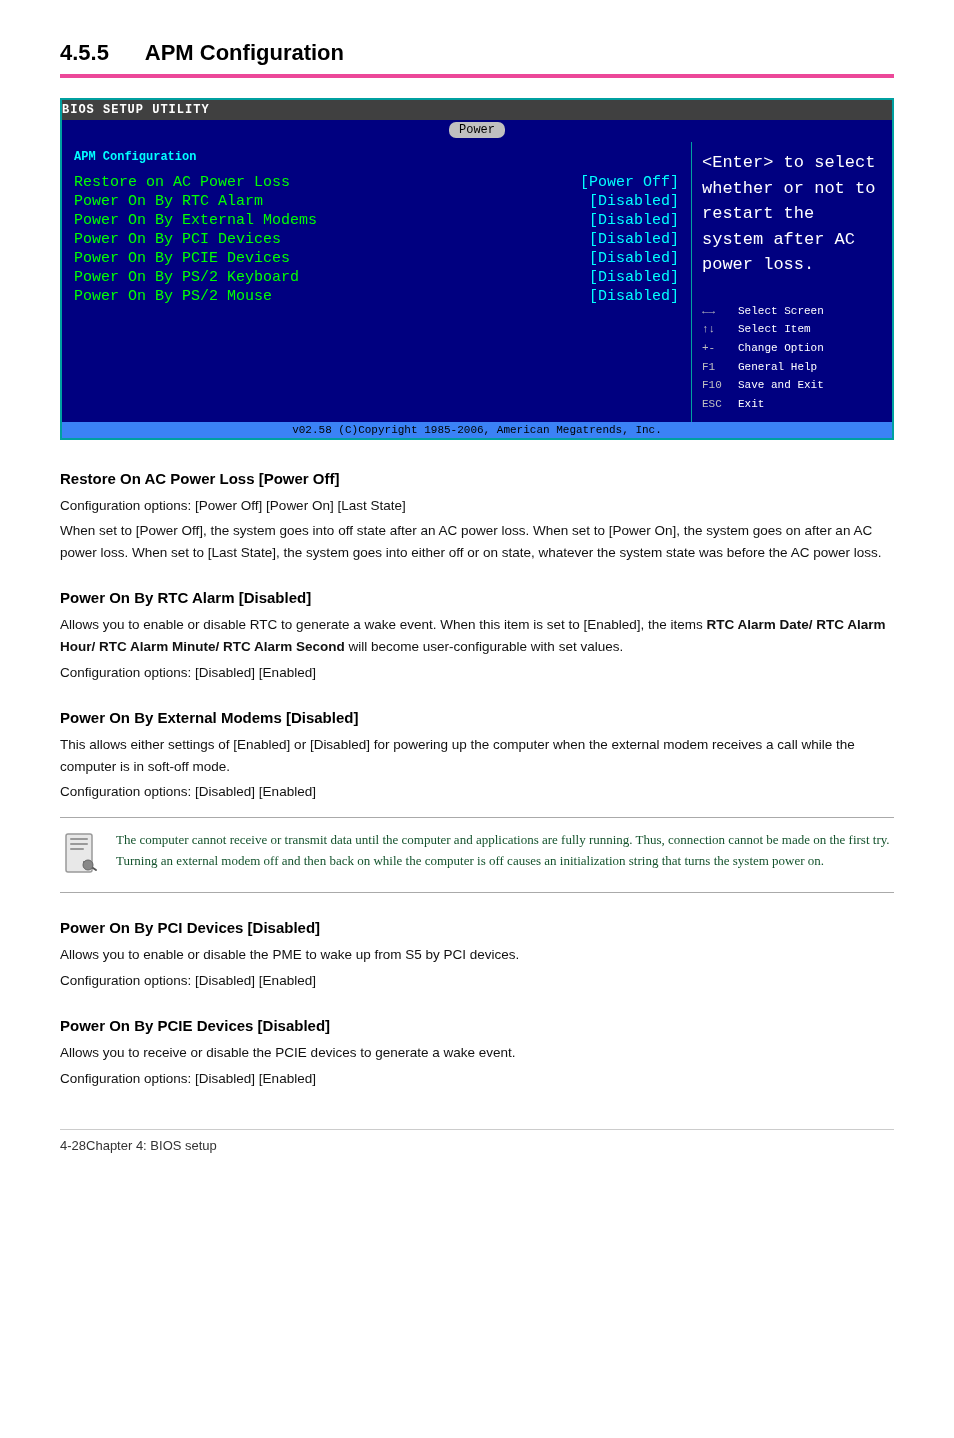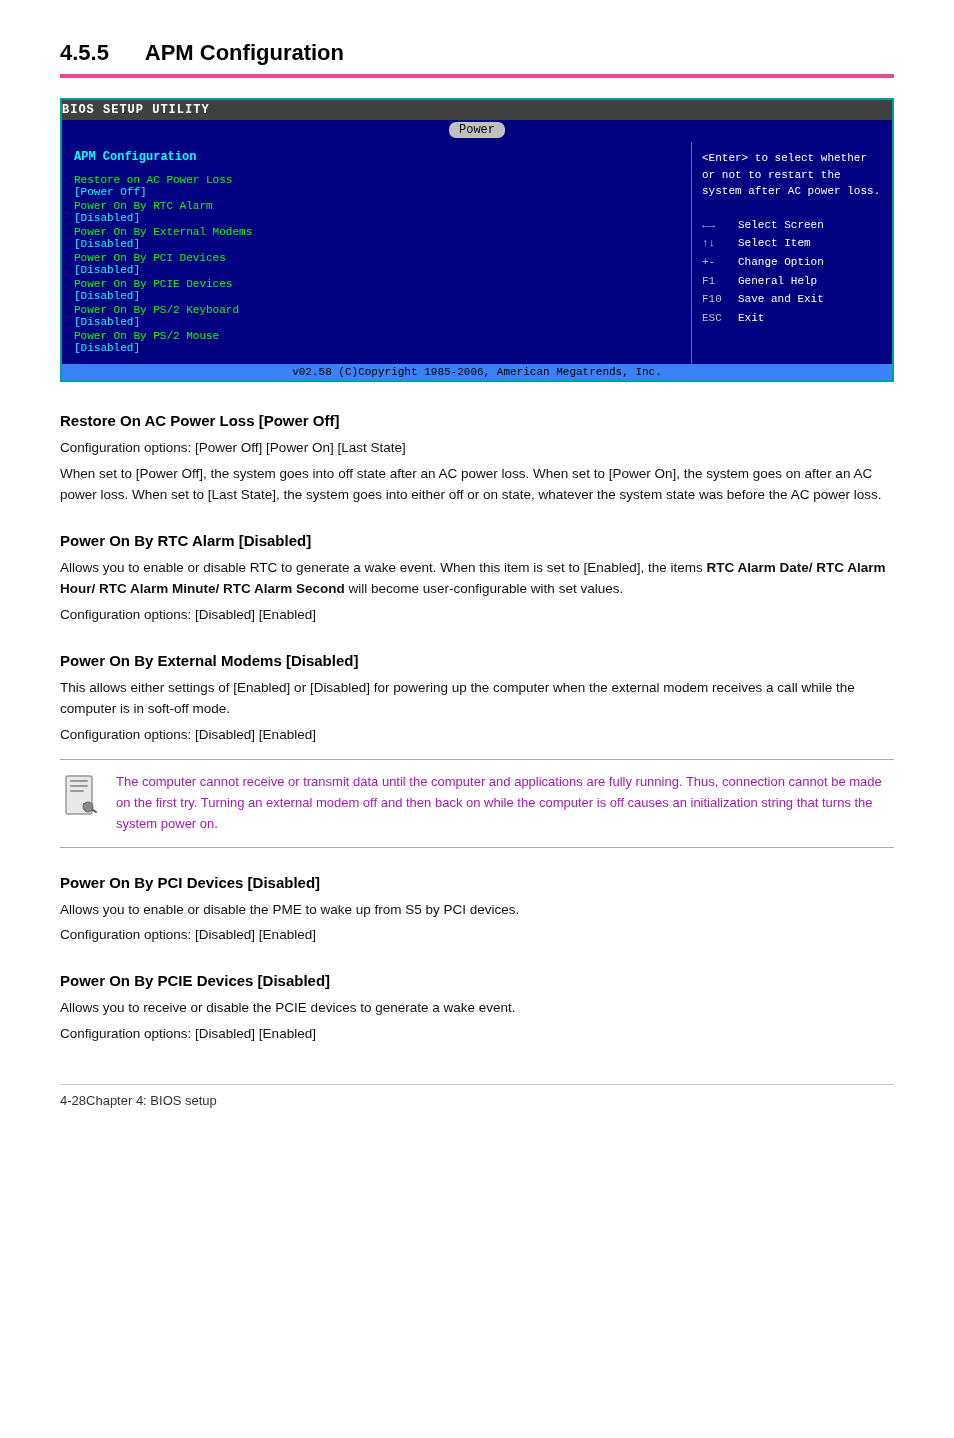--- a/index.html
+++ b/index.html
@@ -85,37 +85,36 @@
       font-weight: bold;
       margin-bottom: 10px;
       font-size: 12px;
     }
 
     .bios-item-row {
       display: flex;
       justify-content: space-between;
       color: #00ff00;
       margin-bottom: 2px;
-      font-size: 11px;
-      flex-direction: column;
+      font-size: 15px;
     }
 
     .bios-item-label {
       color: #00ff00;
     }
 
     .bios-item-value {
       color: #00ffff;
     }
 
     .bios-help-text {
       color: #fff;
-      font-size: 11px;
+      font-size: 17px;
       line-height: 1.5;
-      margin-bottom: 16px;
+      margin-bottom: 24px;
     }
 
     .bios-keys {
       margin-top: 10px;
       color: #c0c0c0;
       font-size: 11px;
       line-height: 1.7;
     }
 
     .bios-key-row {
@@ -183,21 +182,22 @@
     }
 
     .note-icon svg {
       width: 38px;
       height: 46px;
     }
 
     .note-text {
       font-size: 13px;
       line-height: 1.6;
-      color: #a21caf;
+      color: #14532d;
+      font-family: Liberation Serif, serif;
     }
 
     
     .page-footer {
       display: flex;
       justify-content: flex-start;
       margin-top: 40px;
       font-size: 13px;
       color: #333;
       border-top: 1px solid #ccc;

